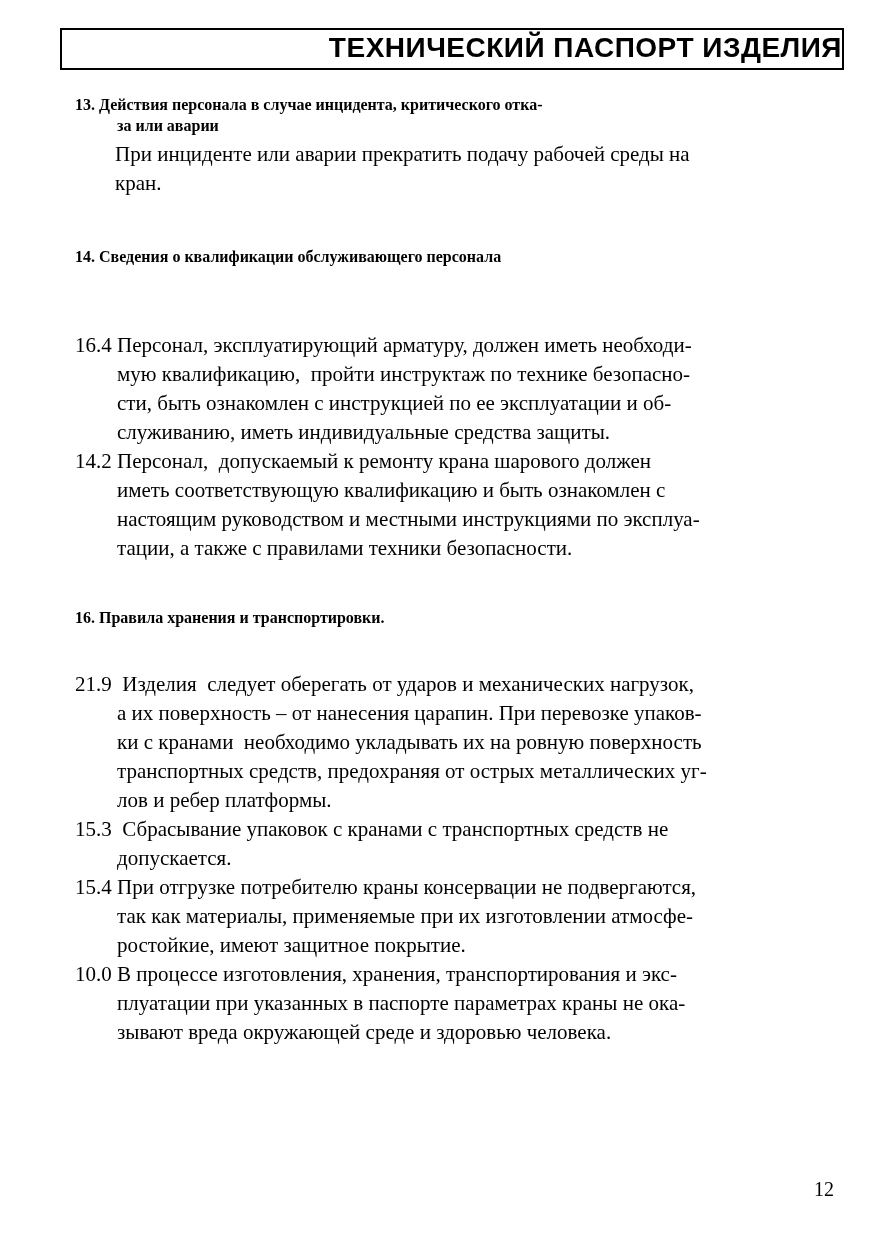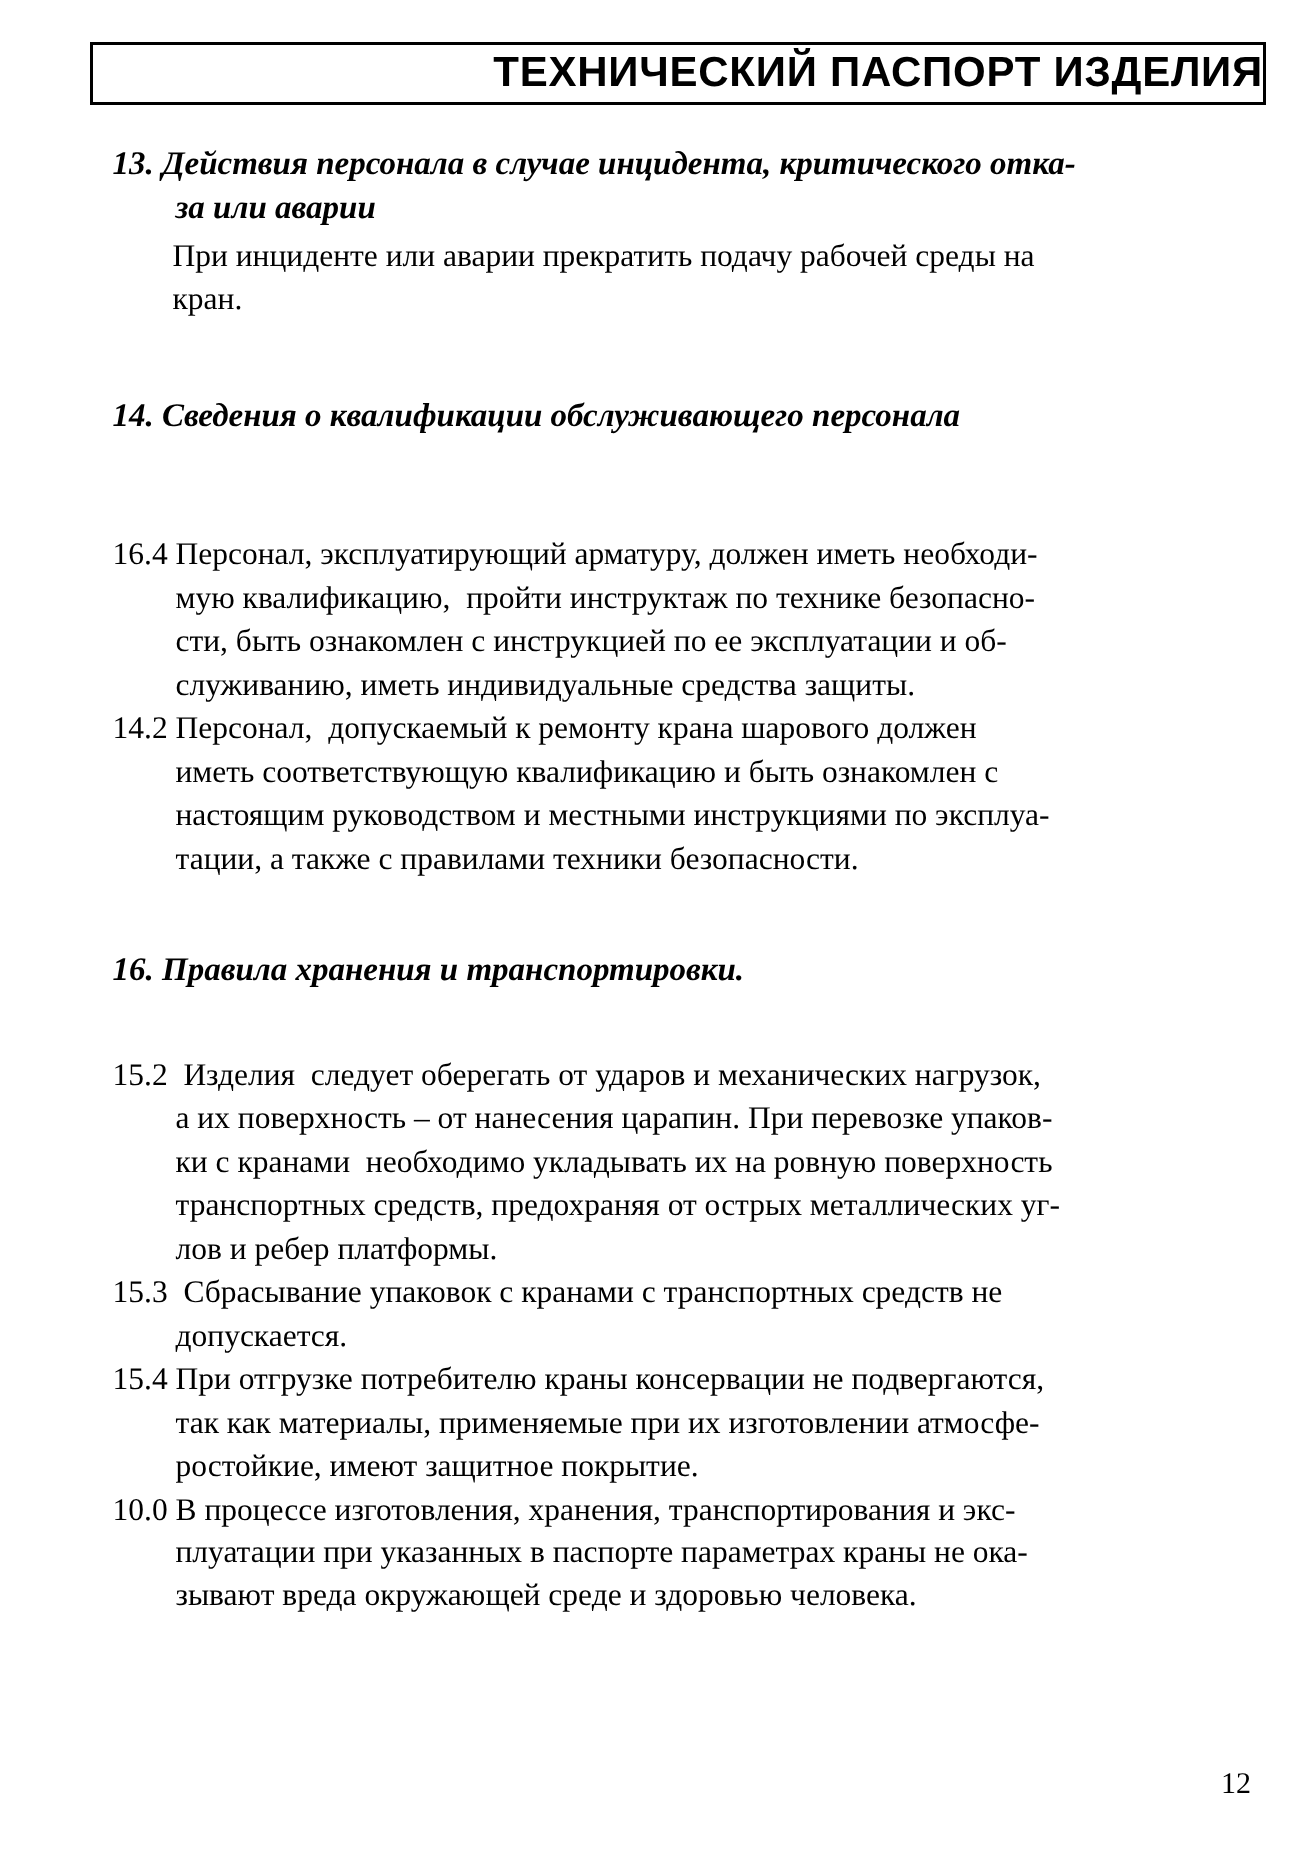--- a/index.html
+++ b/index.html
@@ -26,26 +26,25 @@
     letter-spacing: 0.5px;
     white-space: nowrap;
   }
   .content {
     margin: 24px 30px 0 75px;
     font-size: 21px;
     line-height: 1.38;
   }
   .heading {
     font-weight: bold;
-    font-size: 22px;
+    font-size: 16px;
     line-height: 1.32;
     white-space: pre-wrap;
     padding-left: 42px;
     text-indent: -42px;
-    font-style: italic;
   }
   .h13 { margin-top: 22px; }
   .body-13 {
     margin: 4px 0 0 40px;
     white-space: pre-wrap;
   }
   .h14 { margin-top: 48px; margin-bottom: 64px; }
   .h15 { margin-top: 44px; margin-bottom: 42px; }
   .item {
     white-space: pre-wrap;
@@ -84,21 +83,21 @@
 служиванию, иметь индивидуальные средства защиты.</div>
 
     <div class="item">14.2 Персонал,  допускаемый к ремонту крана шарового должен
 иметь соответствующую квалификацию и быть ознакомлен с
 настоящим руководством и местными инструкциями по эксплуа-
 тации, а также с правилами техники безопасности.</div>
 
     <div class="heading h15">16. Правила хранения и транспортировки.</div>
 
 
-    <div class="item">15.2  Изделия  следует оберегать от ударов и механических нагрузок,
+    <div class="item">21.9  Изделия  следует оберегать от ударов и механических нагрузок,
 а их поверхность – от нанесения царапин. При перевозке упаков-
 ки с кранами  необходимо укладывать их на ровную поверхность
 транспортных средств, предохраняя от острых металлических уг-
 лов и ребер платформы.</div>
 
     <div class="item">15.3  Сбрасывание упаковок с кранами с транспортных средств не
 допускается.</div>
 
     <div class="item">15.4 При отгрузке потребителю краны консервации не подвергаются,
 так как материалы, применяемые при их изготовлении атмосфе-

